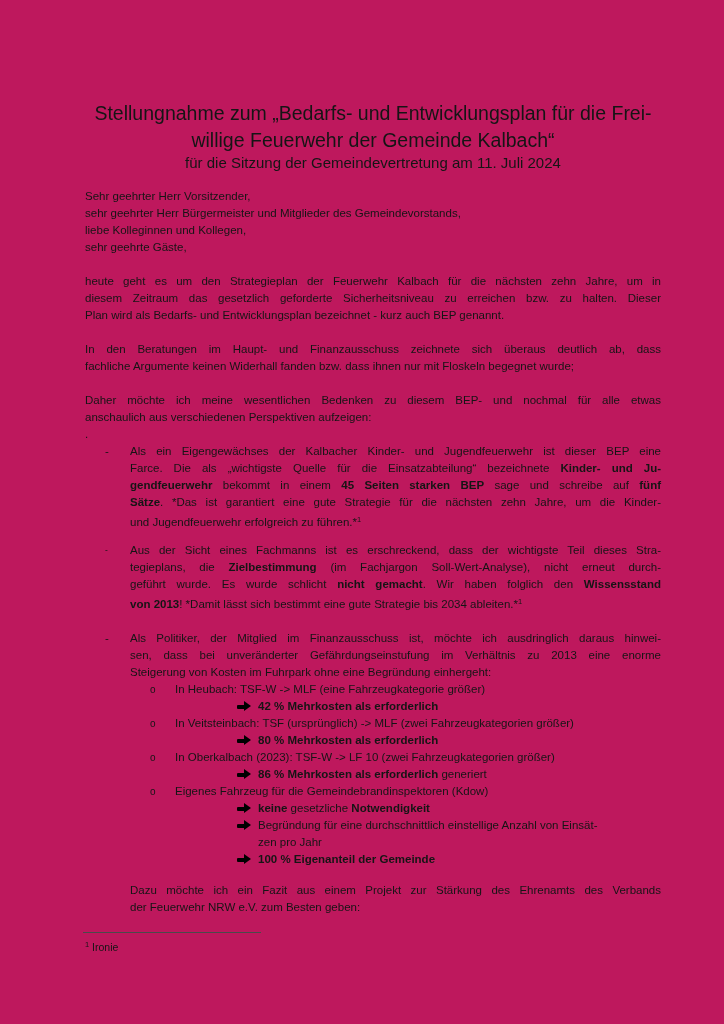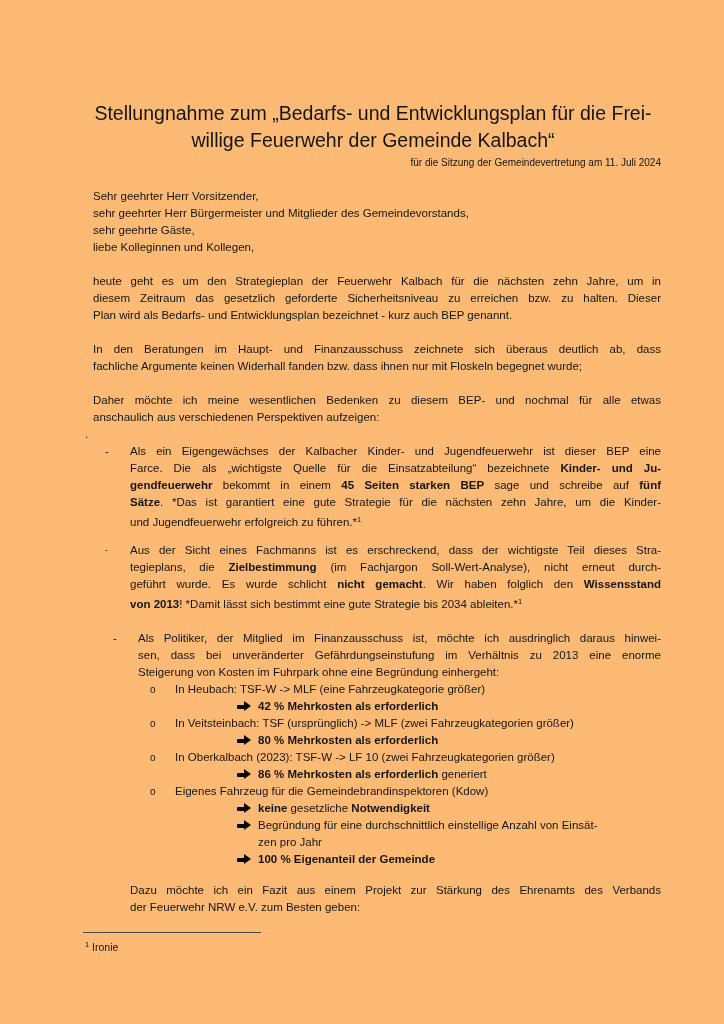--- a/index.html
+++ b/index.html
@@ -1,27 +1,27 @@
 <!DOCTYPE html>
 <html lang="de"><head>
 <meta charset="utf-8">
 <style>
   html,body{margin:0;padding:0;background:#ffffff;}
   .page{
-    width:724px;height:1024px;background:#fdba74;color:#151515;
+    width:724px;height:1024px;background:#be185d;color:#151515;
     font-family:"Liberation Sans","DejaVu Sans",sans-serif;
     box-sizing:border-box;position:relative;
     padding:100px 63px 0 85px;overflow:hidden;
   }
   .title{font-size:19.5px;line-height:27px;text-align:center;}
   .title div{white-space:nowrap;}
-  .subtitle{font-size:10px;line-height:17px;text-align:right;}
+  .subtitle{font-size:15px;line-height:17px;text-align:center;}
   .subtitle div{white-space:nowrap;}
   .block{font-size:11.5px;line-height:17px;}
-  .mt17{margin-top:17px;margin-left:8px;}
+  .mt17{margin-top:17px;}
   .mt14{margin-top:14px;}
   .mt11{margin-top:11px;}
   .mt16{margin-top:16px;}
   .b{font-weight:bold;}
   .sup{font-size:7.5px;vertical-align:4px;}
   
   .just div{text-align:justify;text-align-last:justify;}
   .just div:last-child{text-align-last:left;}
   
   .li{position:relative;}
@@ -49,22 +49,22 @@
       <div><span>Stellungnahme zum „Bedarfs- und Entwicklungsplan für die Frei-</span></div>
       <div><span>willige Feuerwehr der Gemeinde Kalbach“</span></div>
     </div>
   <div class="subtitle">
       <div><span>für die Sitzung der Gemeindevertretung am 11. Juli 2024</span></div>
     </div>
 
   <div class="block mt17">
       <div><span>Sehr geehrter Herr Vorsitzender,</span></div>
       <div><span>sehr geehrter Herr Bürgermeister und Mitglieder des Gemeindevorstands,</span></div>
+      <div><span>liebe Kolleginnen und Kollegen,</span></div>
       <div><span>sehr geehrte Gäste,</span></div>
-      <div><span>liebe Kolleginnen und Kollegen,</span></div>
     </div>
 
   <div class="block mt17 just">
       <div><span>heute geht es um den Strategieplan der Feuerwehr Kalbach für die nächsten zehn Jahre, um in</span></div>
       <div><span>diesem Zeitraum das gesetzlich geforderte Sicherheitsniveau zu erreichen bzw. zu halten. Dieser</span></div>
       <div><span>Plan wird als Bedarfs- und Entwicklungsplan bezeichnet - kurz auch BEP genannt.</span></div>
     </div>
 
   <div class="block mt17 just">
       <div><span>In den Beratungen im Haupt- und Finanzausschuss zeichnete sich überaus deutlich ab, dass</span></div>

